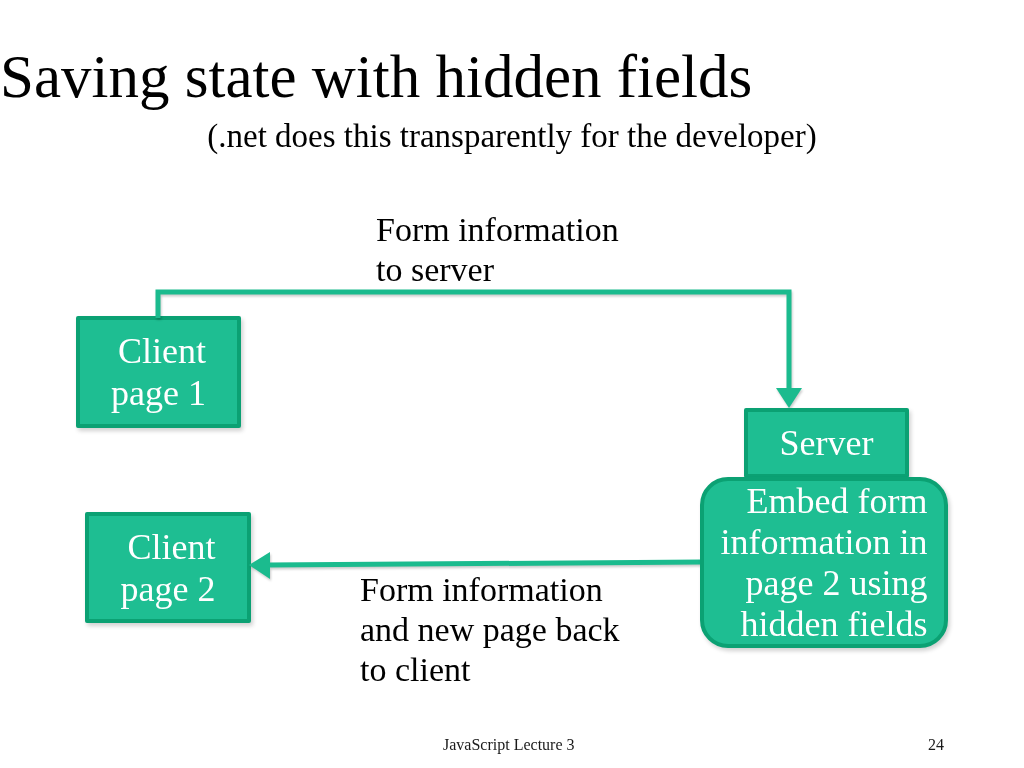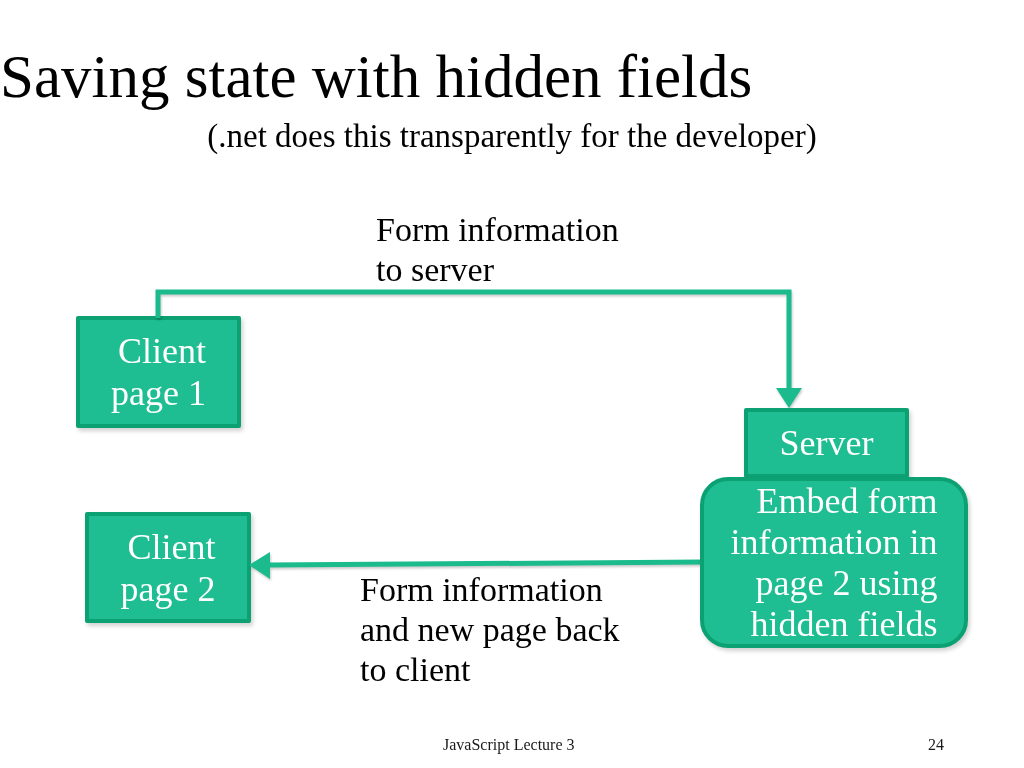--- a/index.html
+++ b/index.html
@@ -59,21 +59,21 @@
     align-items: center;
     justify-content: center;
     text-align: right;
     white-space: pre-line;
     box-shadow: 2px 3px 4px rgba(0,0,0,0.18);
   }
   #box-client1 { left: 76px;  top: 316px; width: 165px; height: 112px; }
   #box-server  { left: 708px; top: 408px; width: 165px; height: 70px; margin-left: 36px;  }
   #box-client2 { left: 85px;  top: 512px; width: 166px; height: 111px; }
   #box-embed   {
-    left: 700px; top: 477px; width: 268px; height: 171px;
+    left: 700px; top: 477px; width: 248px; height: 171px;
     border-radius: 28px;
     line-height: 41px;
     z-index: 3;
   }
   #box-server { z-index: 2; }
 
   .arrow-layer {
     position: absolute;
     left: 0; top: 0;
     width: 1024px;

